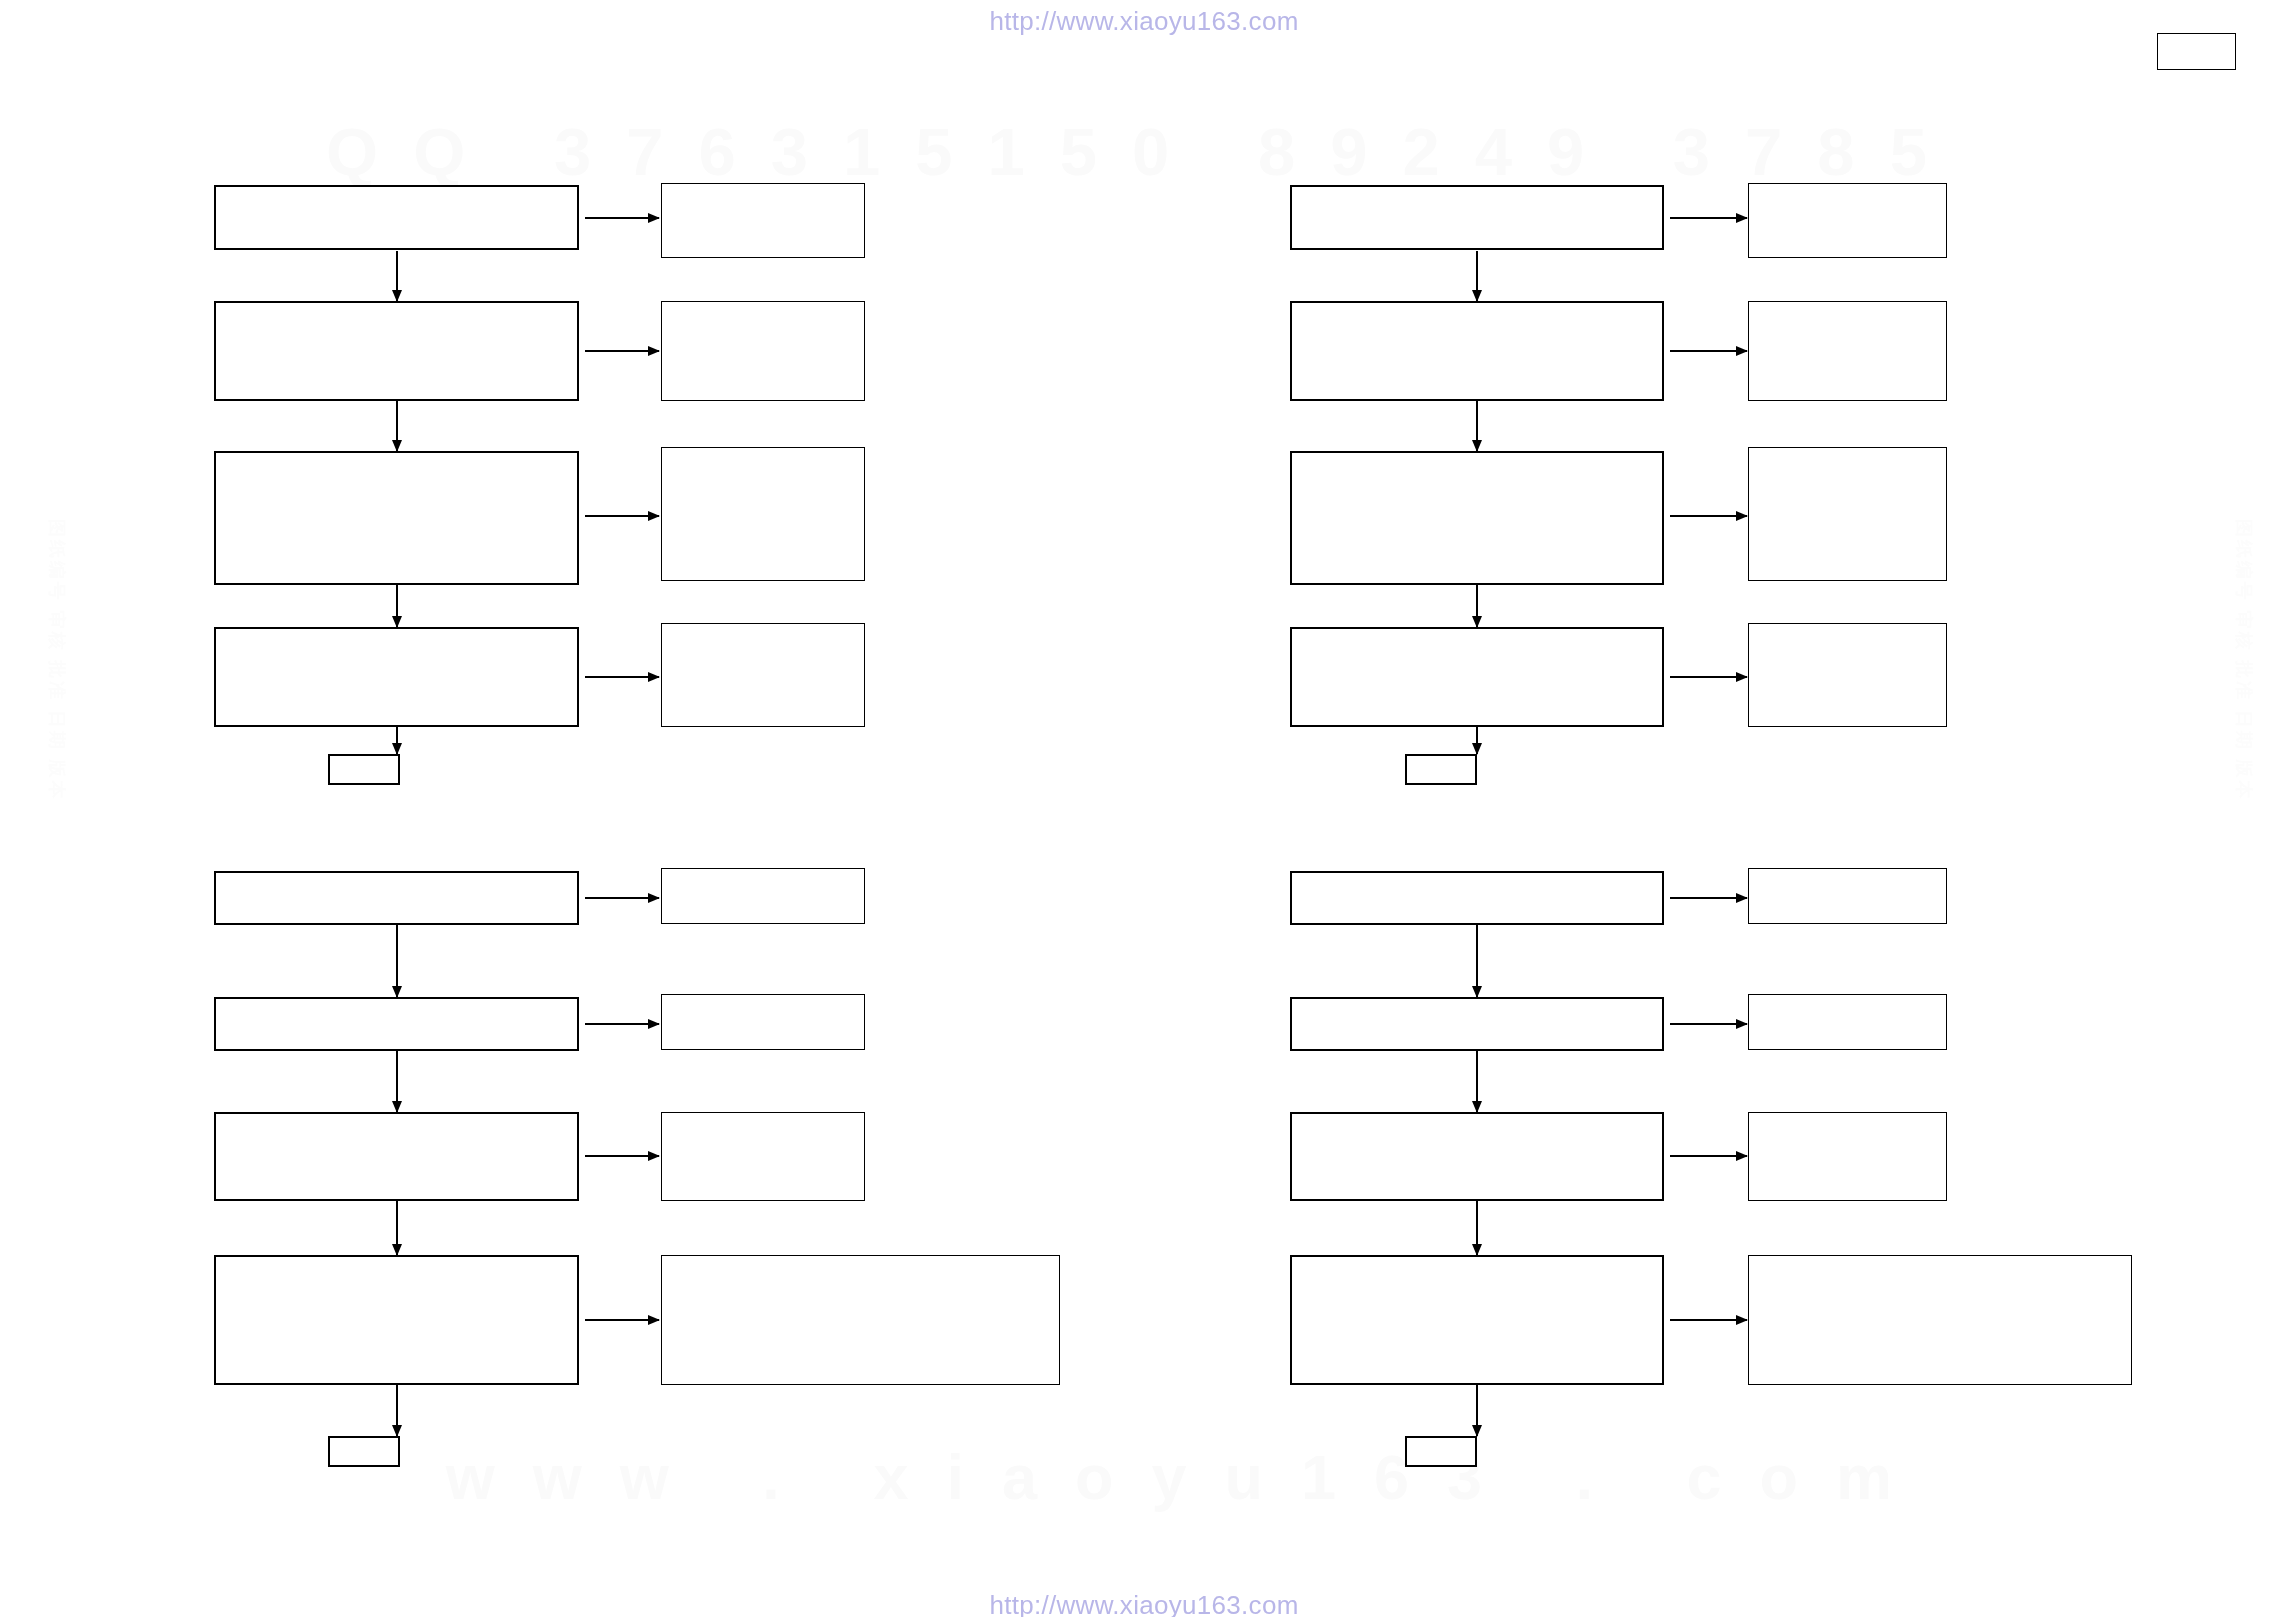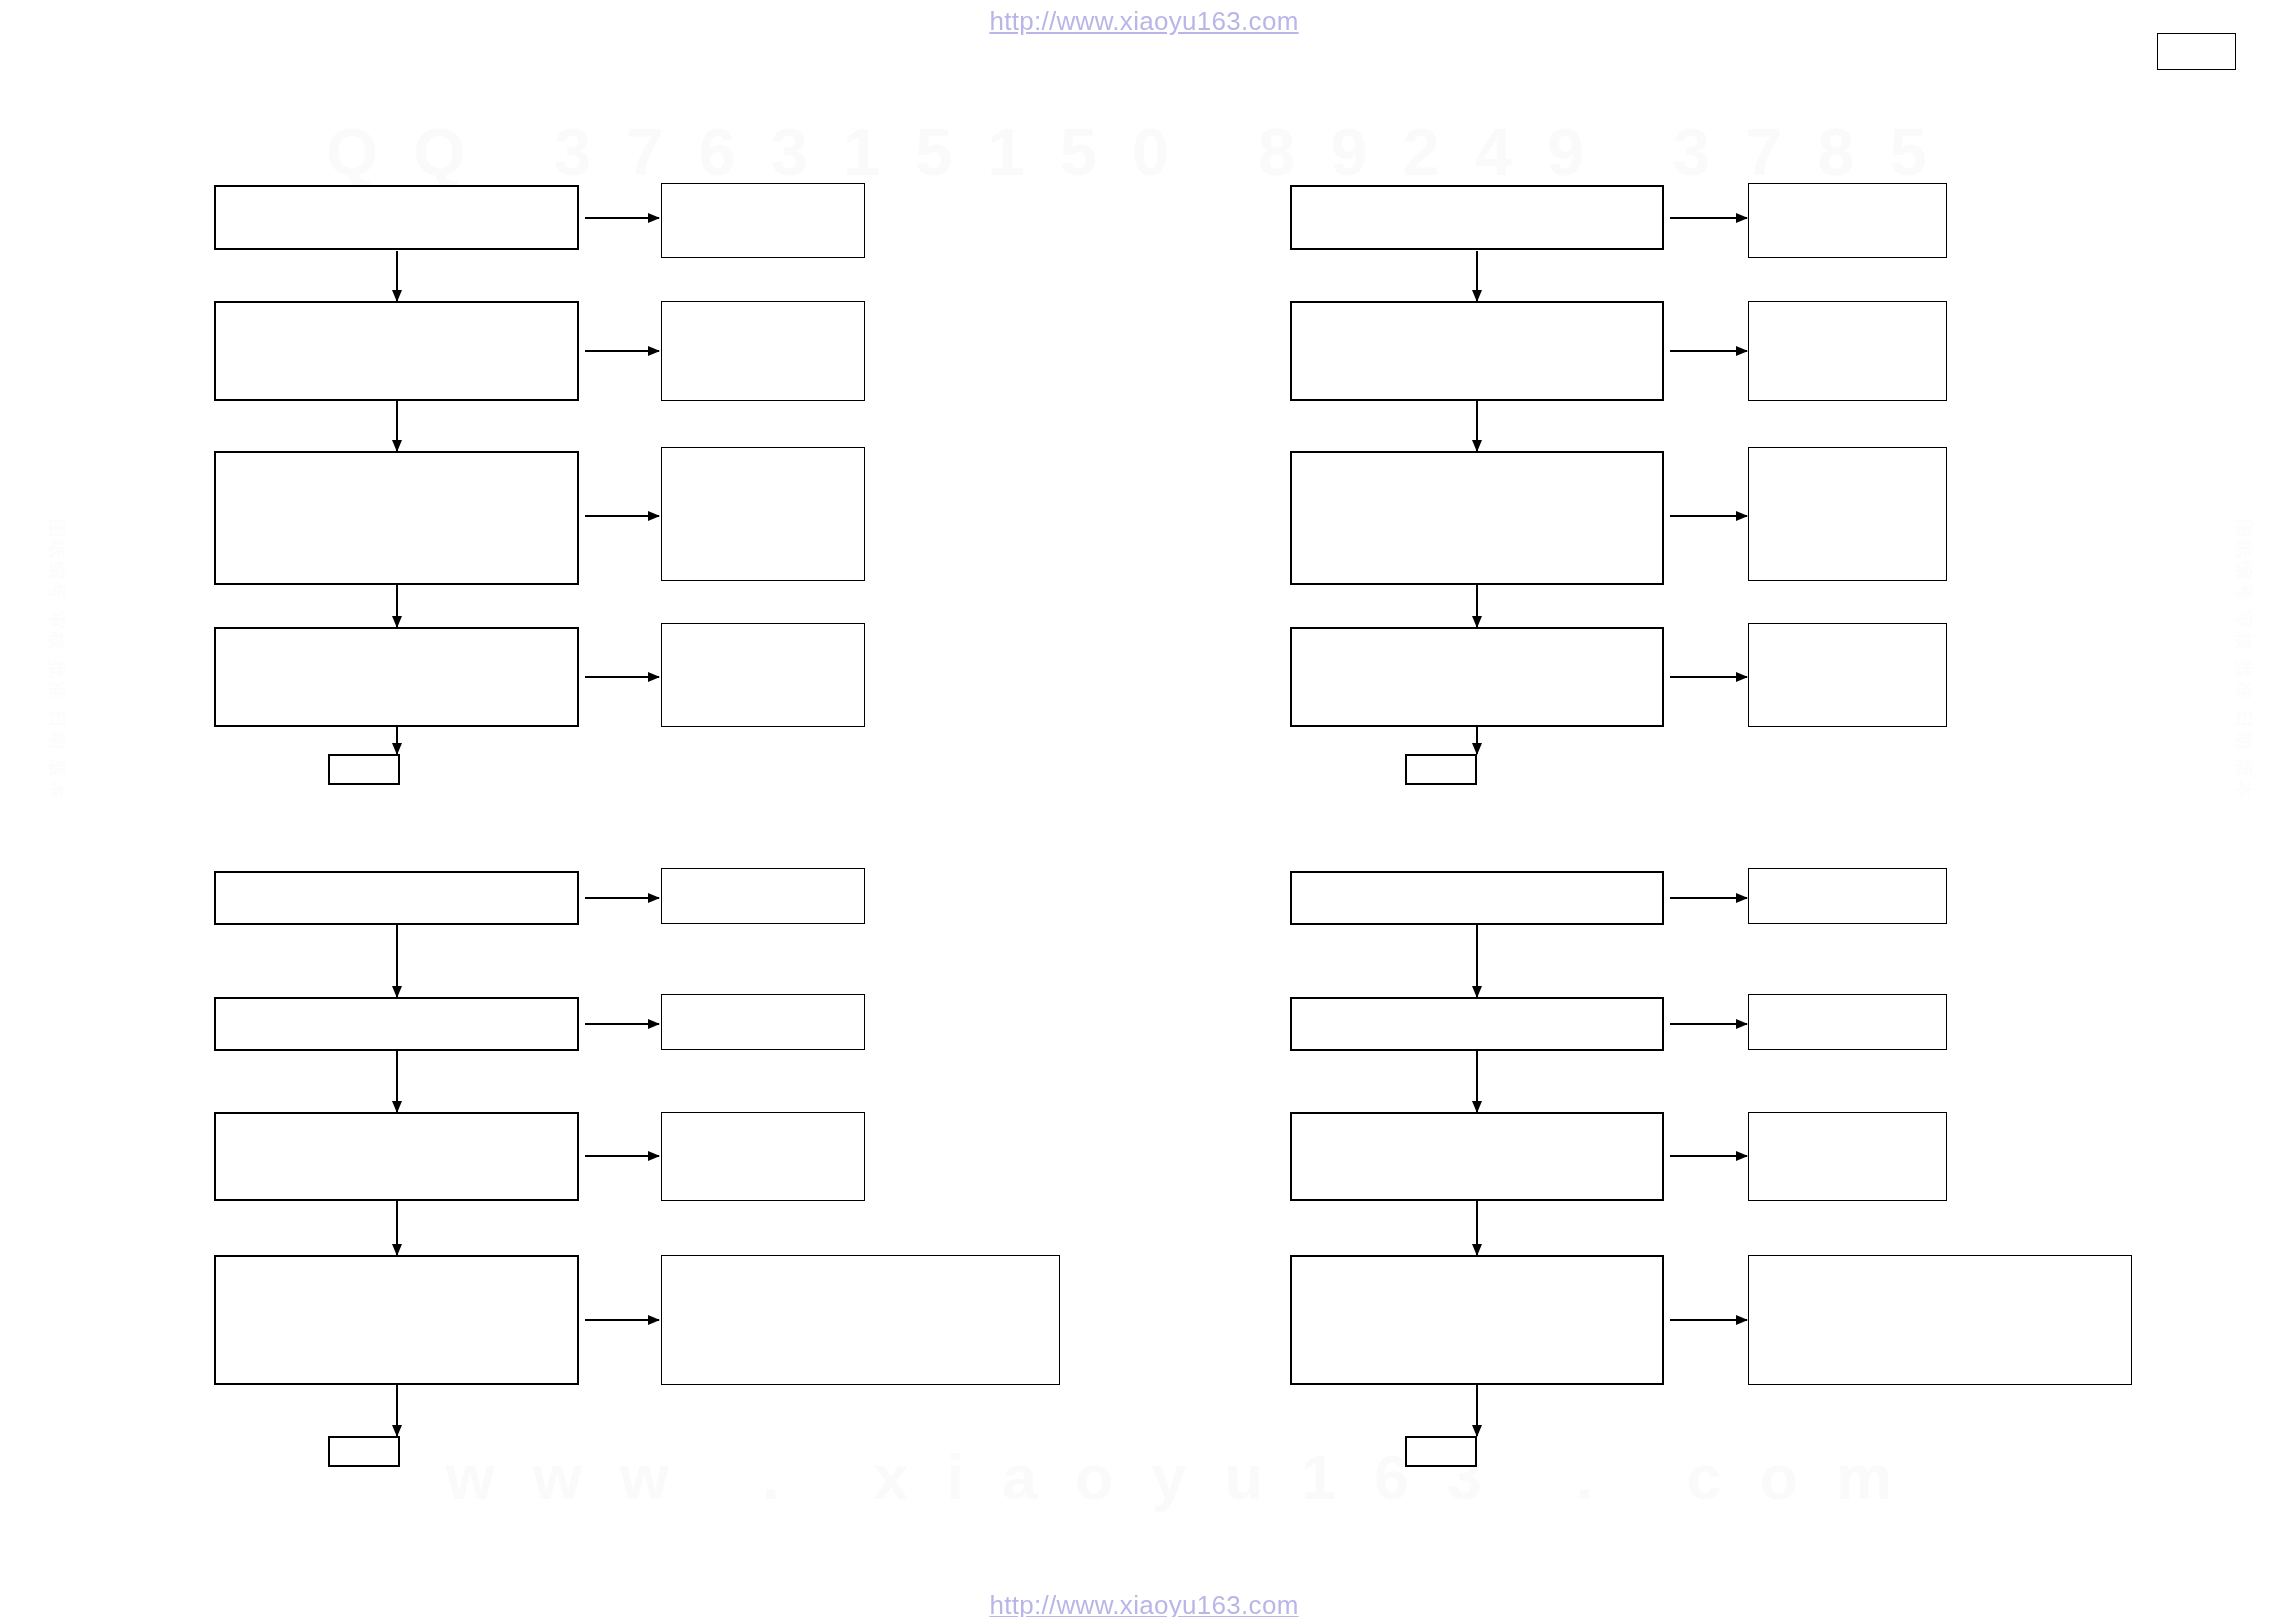--- a/index.html
+++ b/index.html
@@ -23,21 +23,20 @@
   .url-caption {
     position: absolute;
     left: 0;
     width: 100%;
     text-align: center;
     color: #b8b6e8;
     font-size: 26px;
     letter-spacing: 0.3px;
     font-family: "Liberation Sans", sans-serif;
     white-space: nowrap;
-    text-decoration: underline;
   }
   #url-top    { top: 5.8px; }
   #url-bottom { top: 1590px; }
 
   
   .wm-band {
     position: absolute;
     left: 0;
     width: 100%;
     text-align: center;

